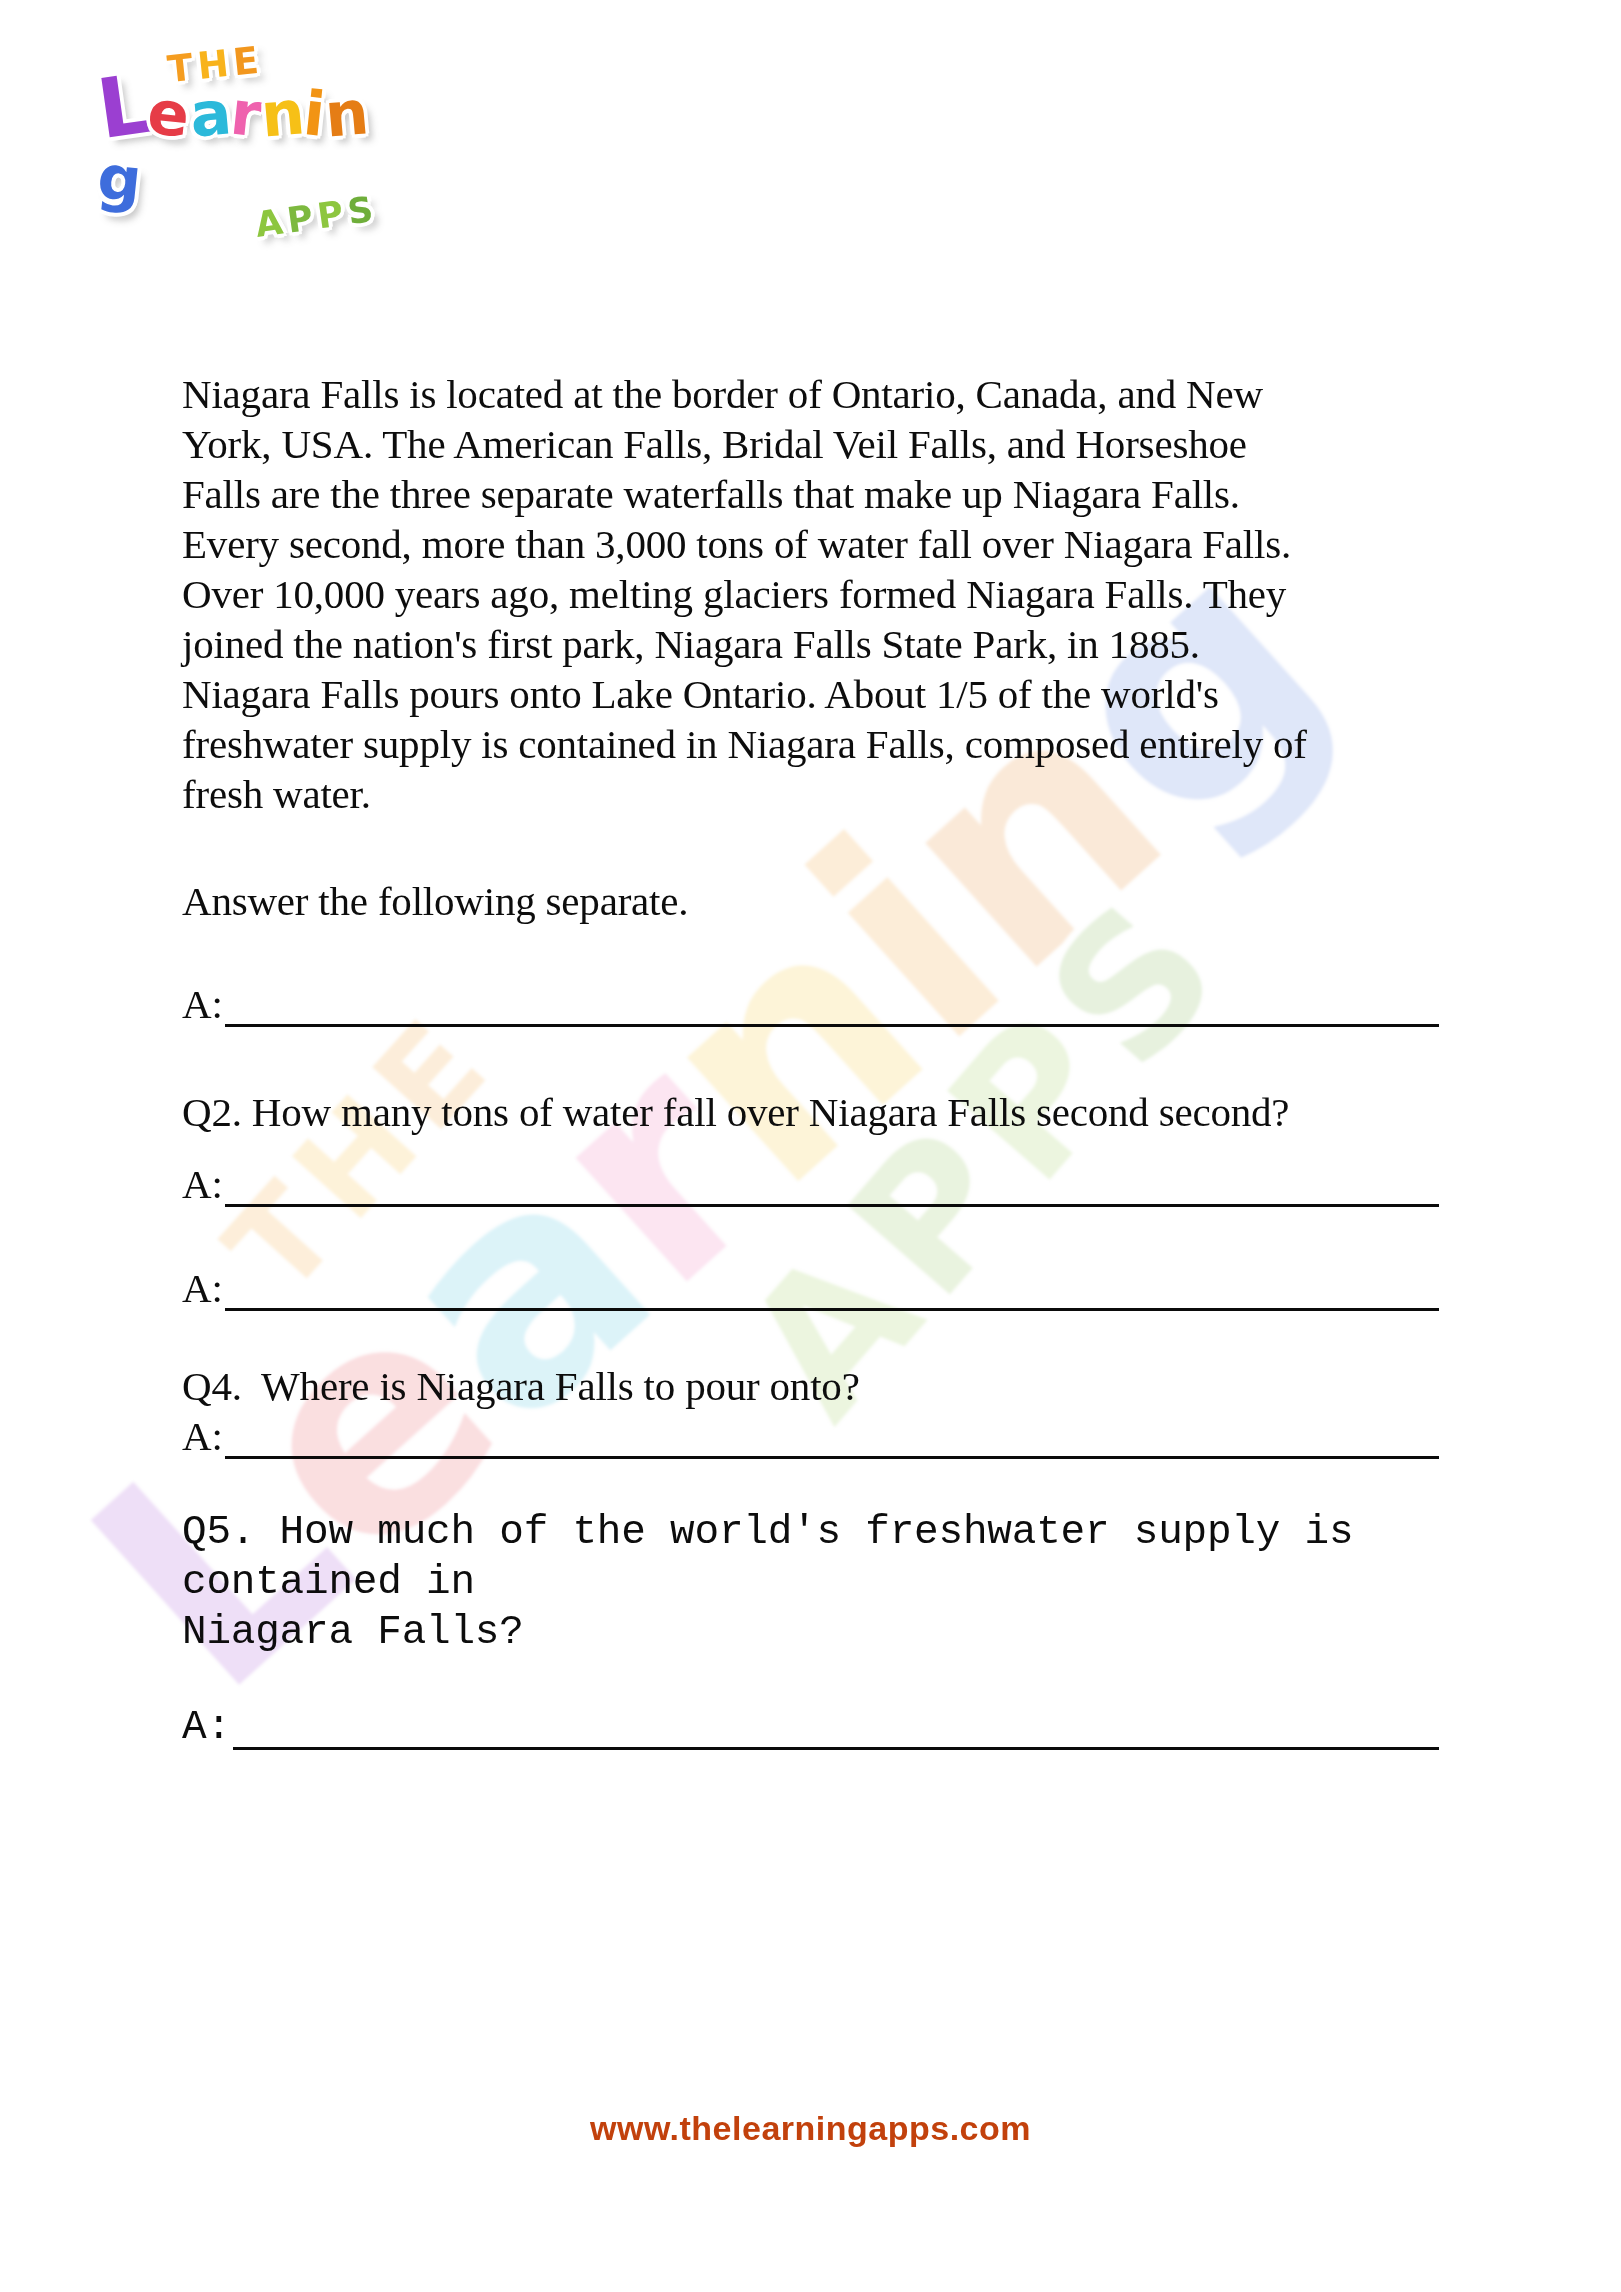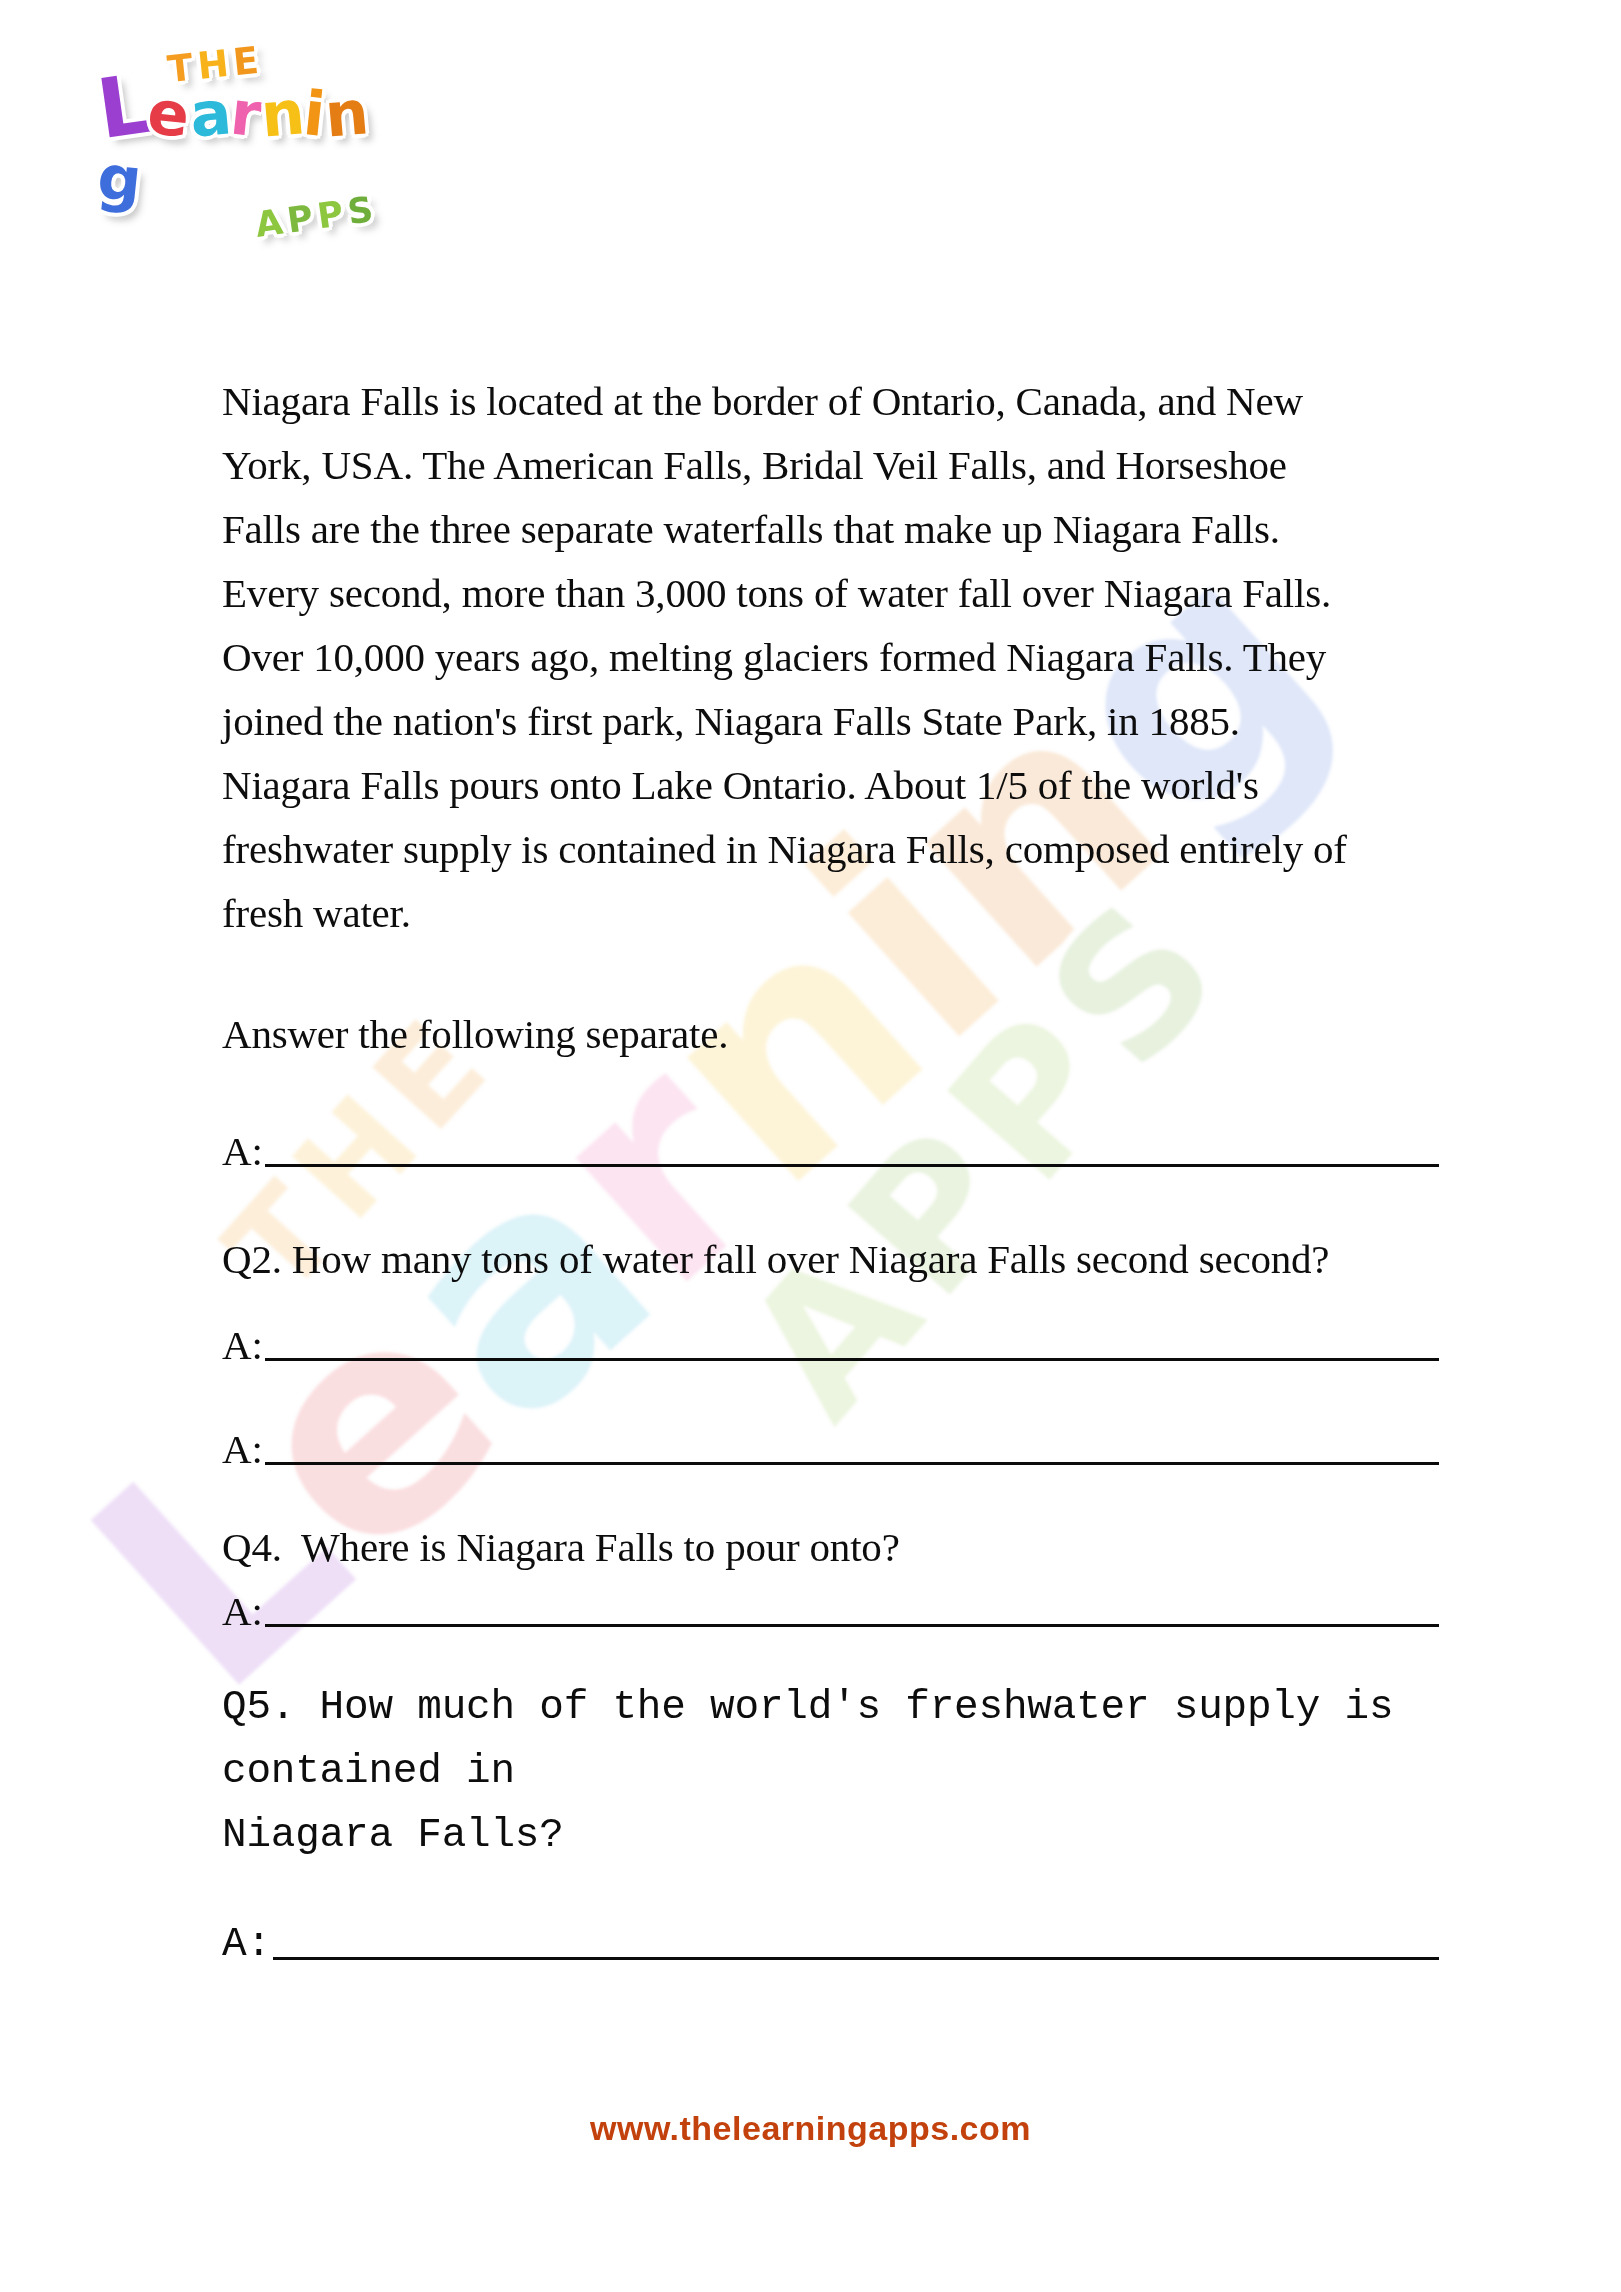--- a/index.html
+++ b/index.html
@@ -59,21 +59,21 @@
     font-family:"Liberation Sans","DejaVu Sans",sans-serif;
     font-weight:bold;
     font-size:123px;line-height:127px;
     letter-spacing:-2.9px;
     color:#0a0a0a;
   }
 
   
   .content{position:absolute;left:182px;top:369px;width:1257px;z-index:2;}
   .para,.instruction,.q-text,.a-prefix{
-    font-size:41px;line-height:64px;letter-spacing:-0.2px;color:#0d0d0d;margin-left:40px;
+    font-size:41px;line-height:50px;letter-spacing:-0.2px;color:#0d0d0d;
   }
   .para{white-space:pre-line;}
   .instruction{margin-top:57px;}
   .q-text{white-space:pre-line;}
   .q1{margin-top:53px;}
   .q2{margin-top:57px;}
   .q3{margin-top:53px;}
   .q4{margin-top:47px;}
   .q5{margin-top:45px;font-family:Liberation Mono, monospace;}
   .answer-row{display:flex;height:51px;}

